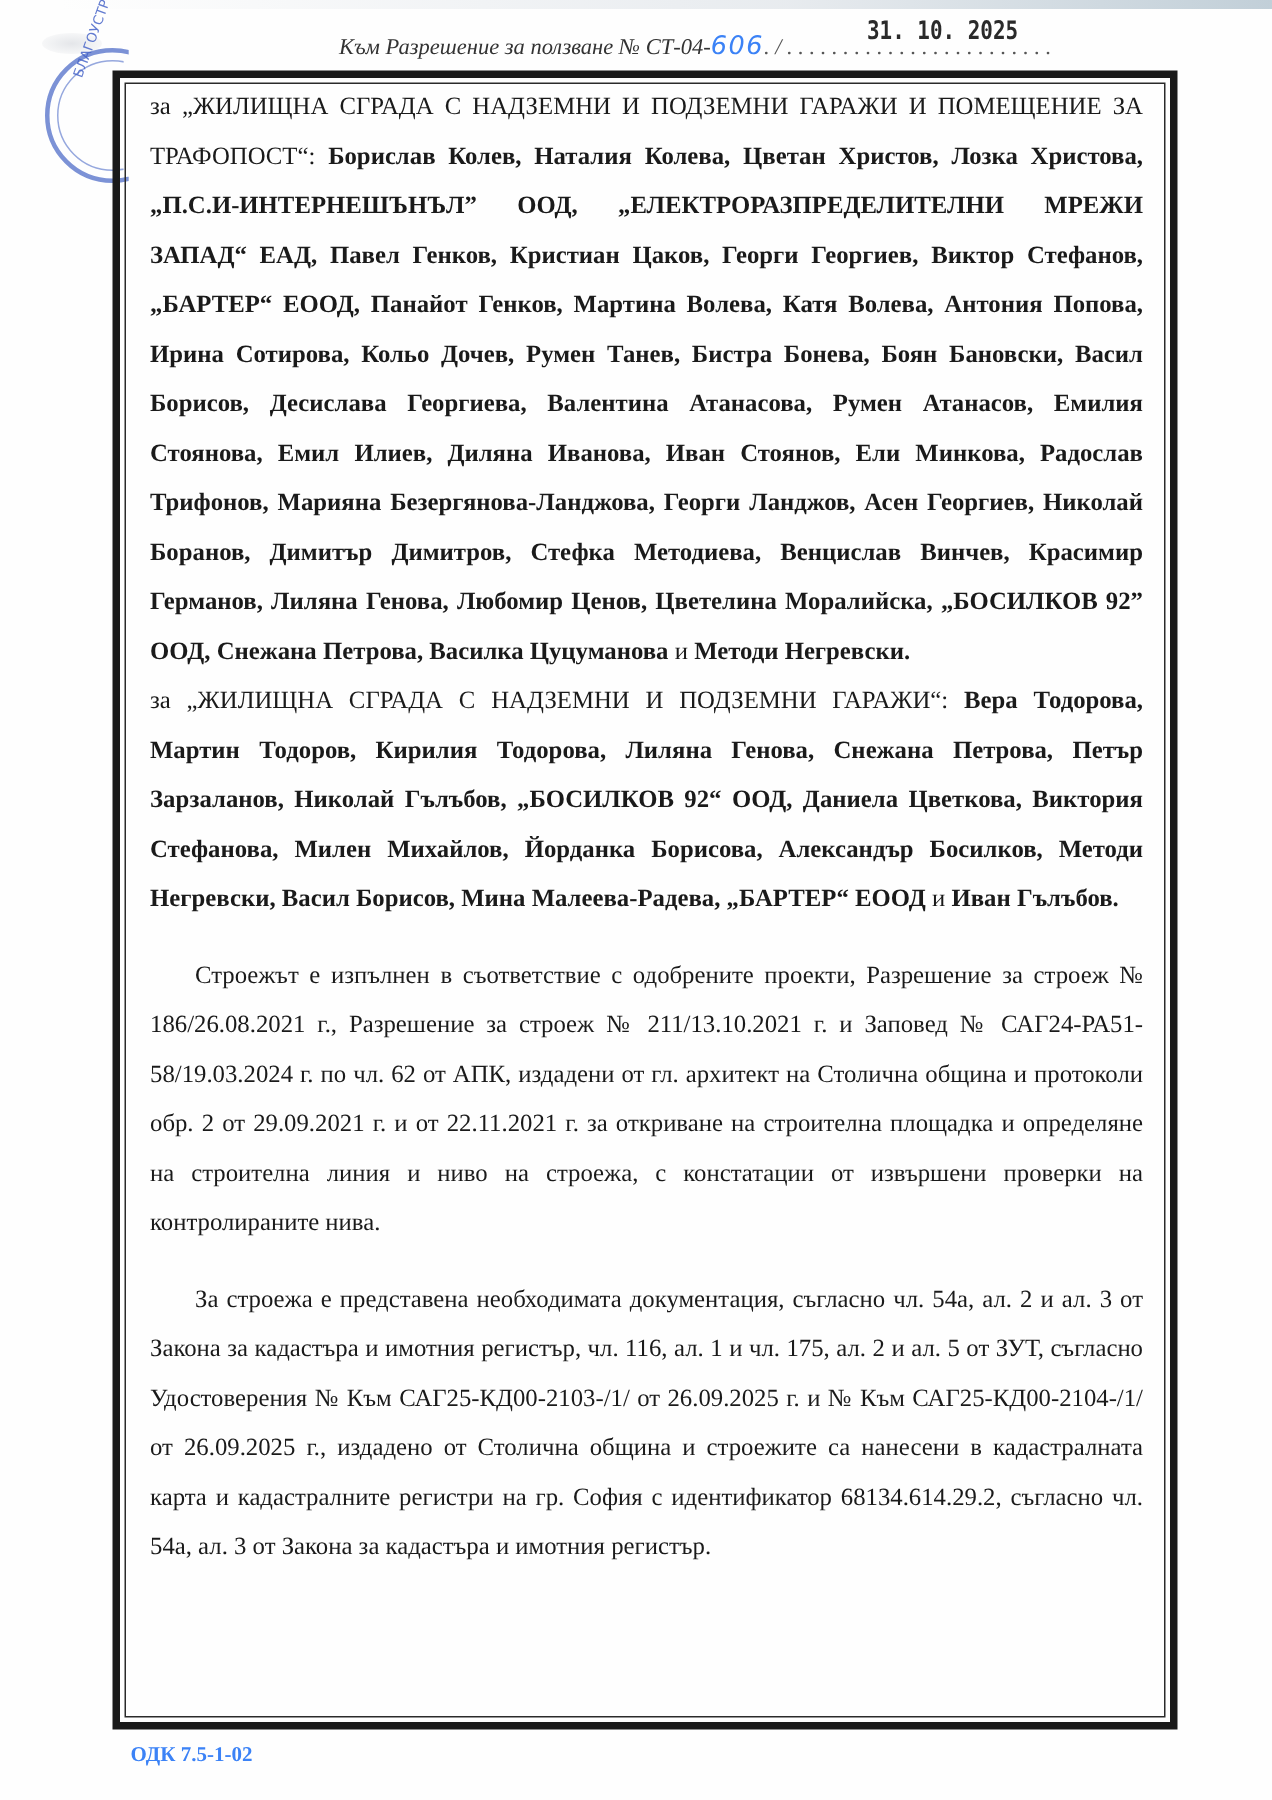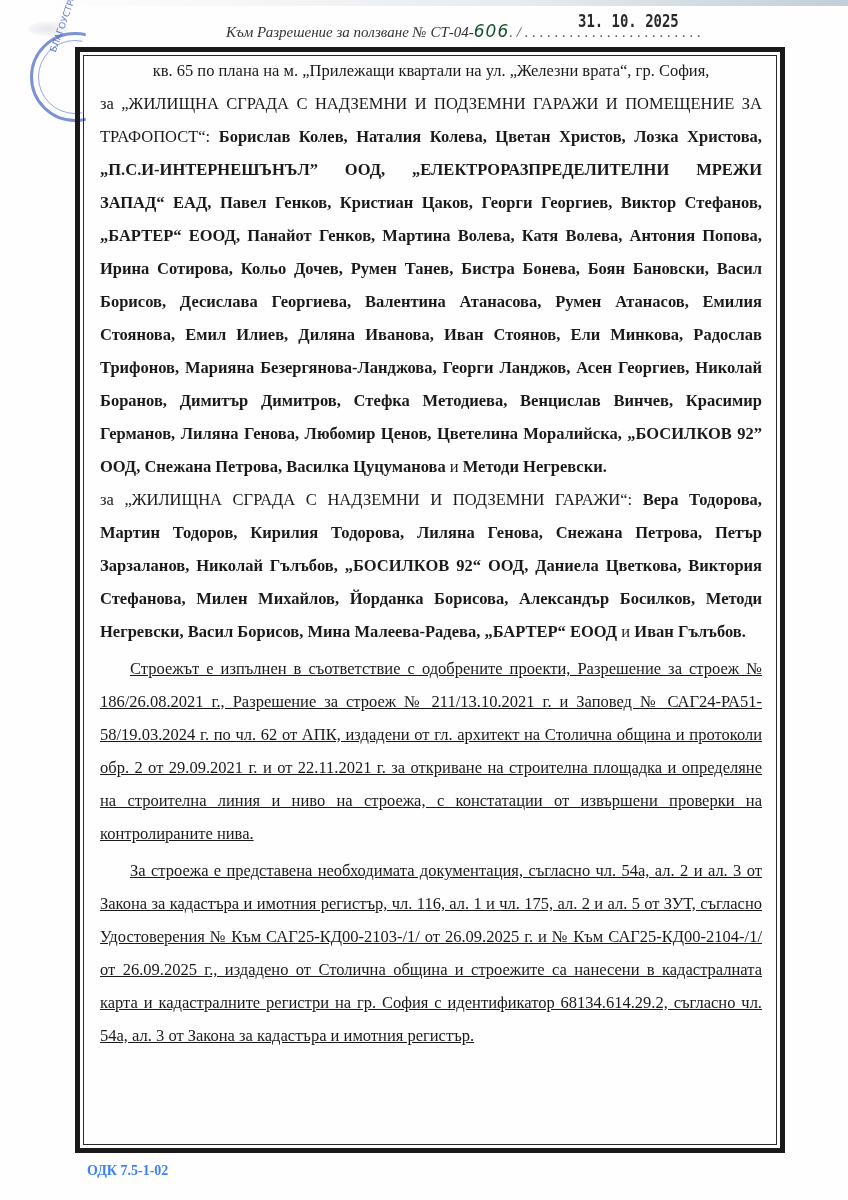--- a/index.html
+++ b/index.html
@@ -34,21 +34,21 @@
       left: 226px;
       top: 21px;
       font-size: 15px;
       font-style: italic;
       color: #333;
       white-space: nowrap;
     }
     .header-ref .handwritten {
       font-style: italic;
       font-family: "DejaVu Sans", sans-serif;
-      color: #14532d;
+      color: #3b82f6;
       font-size: 17px;
       letter-spacing: 1px;
     }
     .header-ref .dots {
       color: #555;
       letter-spacing: 0;
     }
     .stamp-date {
       position: absolute;
       left: 578px;
@@ -137,22 +137,21 @@
       text-align-last: left;
     }
     .para b {
       font-weight: bold;
       margin-top: 28px;
     }
     .indent {
       text-indent: 30px;
     }
     .spaced {
-      margin-top: 4px;
-      text-decoration: underline;
+      margin-top: 18px;
     }
     .form-code {
       position: absolute;
       left: 87px;
       top: 1163px;
       font-size: 14px;
       font-weight: bold;
       font-family: "Liberation Serif", serif;
       color: #3b82f6;
     }
@@ -169,21 +168,20 @@
 <div class="stamp-date">31. 10. 2025</div>
 
 <div class="round-stamp"></div>
 <div class="round-stamp-inner"></div>
 <div class="stamp-text">БЛАГОУСТРОЙСТВО</div>
 
 <div class="frame-outer"></div>
 <div class="frame-inner"></div>
 
 <div class="content">
-  <p class="center-line">кв. 65 по плана на м. „Прилежащи квартали на ул. „Железни врата“, гр. София,</p>
 
 
   <p class="para"><span>за „ЖИЛИЩНА СГРАДА С НАДЗЕМНИ И ПОДЗЕМНИ ГАРАЖИ И ПОМЕЩЕНИЕ ЗА ТРАФОПОСТ“: </span><b>Борислав Колев, Наталия Колева, Цветан Христов, Лозка Христова, „П.С.И-ИНТЕРНЕШЪНЪЛ” ООД, „ЕЛЕКТРОРАЗПРЕДЕЛИТЕЛНИ МРЕЖИ ЗАПАД“ ЕАД, Павел Генков, Кристиан Цаков, Георги Георгиев, Виктор Стефанов, „БАРТЕР“ ЕООД, Панайот Генков, Мартина Волева, Катя Волева, Антония Попова, Ирина Сотирова, Кольо Дочев, Румен Танев, Бистра Бонева, Боян Бановски, Васил Борисов, Десислава Георгиева, Валентина Атанасова, Румен Атанасов, Емилия Стоянова, Емил Илиев, Диляна Иванова, Иван Стоянов, Ели Минкова, Радослав Трифонов, Марияна Безергянова-Ланджова, Георги Ланджов, Асен Георгиев, Николай Боранов, Димитър Димитров, Стефка Методиева, Венцислав Винчев, Красимир Германов, Лиляна Генова, Любомир Ценов, Цветелина Моралийска, „БОСИЛКОВ 92” ООД, Снежана Петрова, Василка Цуцуманова</b><span> и </span><b>Методи Негревски.</b></p>
 
   <p class="para"><span>за „ЖИЛИЩНА СГРАДА С НАДЗЕМНИ И ПОДЗЕМНИ ГАРАЖИ“: </span><b>Вера Тодорова, Мартин Тодоров, Кирилия Тодорова, Лиляна Генова, Снежана Петрова, Петър Зарзаланов, Николай Гълъбов, „БОСИЛКОВ 92“ ООД, Даниела Цветкова, Виктория Стефанова, Милен Михайлов, Йорданка Борисова, Александър Босилков, Методи Негревски, Васил Борисов, Мина Малеева-Радева, „БАРТЕР“ ЕООД</b><span> и </span><b>Иван Гълъбов.</b></p>
 
   <p class="para indent spaced">Строежът е изпълнен в съответствие с одобрените проекти, Разрешение за строеж № 186/26.08.2021 г., Разрешение за строеж № 211/13.10.2021 г. и Заповед № САГ24-РА51-58/19.03.2024 г. по чл. 62 от АПК, издадени от гл. архитект на Столична община и протоколи обр. 2 от 29.09.2021 г. и от 22.11.2021 г. за откриване на строителна площадка и определяне на строителна линия и ниво на строежа, с констатации от извършени проверки на контролираните нива.</p>
   <p class="para indent spaced">За строежа е представена необходимата документация, съгласно чл. 54а, ал. 2 и ал. 3 от Закона за кадастъра и имотния регистър, чл. 116, ал. 1 и чл. 175, ал. 2 и ал. 5 от ЗУТ, съгласно Удостоверения № Към САГ25-КД00-2103-/1/ от 26.09.2025 г. и № Към САГ25-КД00-2104-/1/ от 26.09.2025 г., издадено от Столична община и строежите са нанесени в кадастралната карта и кадастралните регистри на гр. София с идентификатор 68134.614.29.2, съгласно чл. 54а, ал. 3 от Закона за кадастъра и имотния регистър.</p>
 </div>
 

